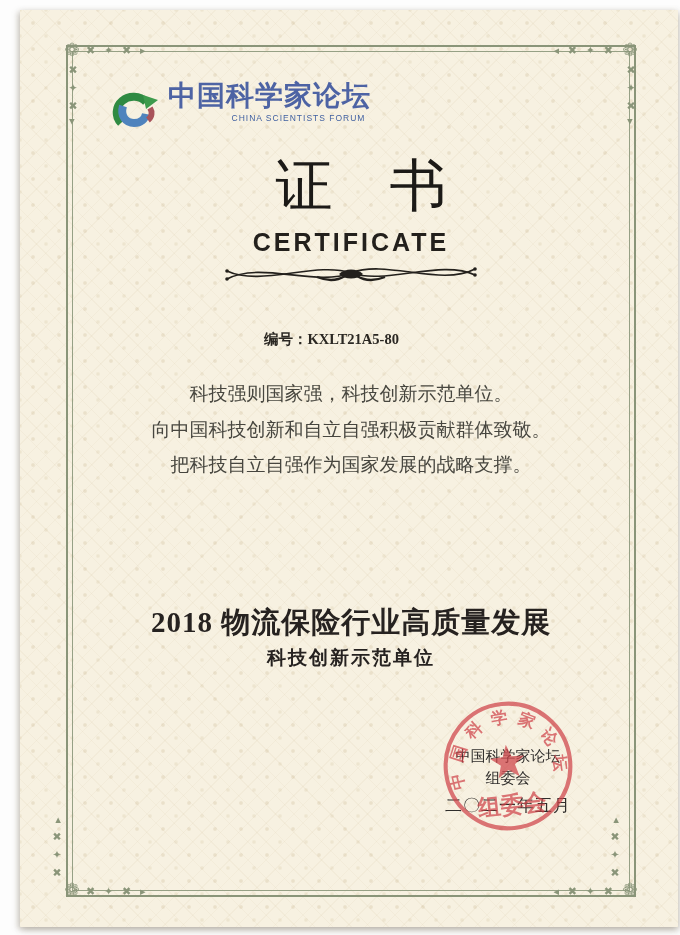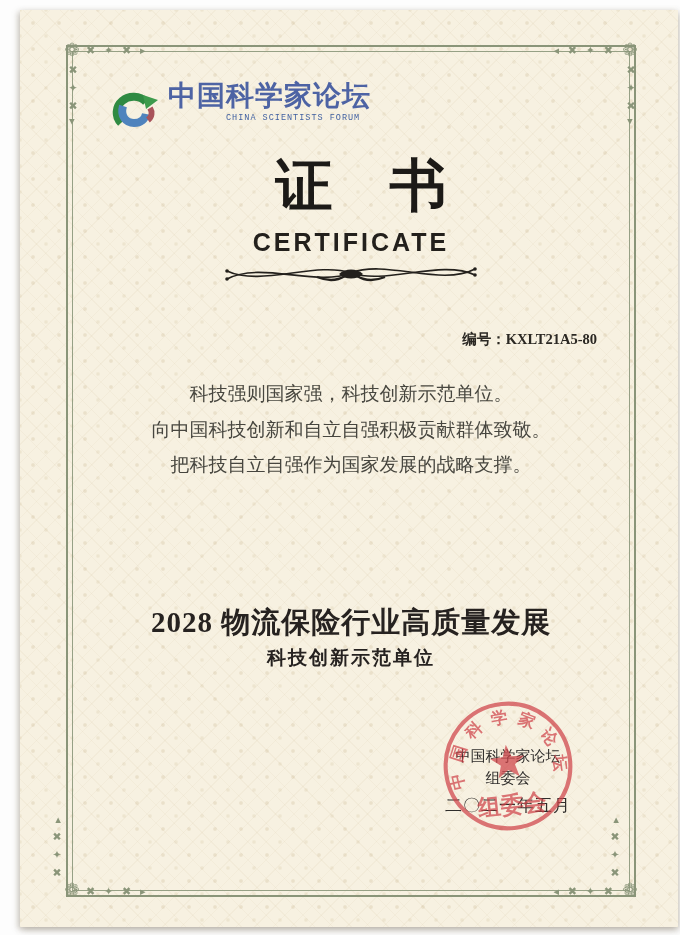--- a/index.html
+++ b/index.html
@@ -34,27 +34,27 @@
   .c-br .trio-h{right:14px;top:-7px;}
   .c-tl .trio-v,.c-tr .trio-v{left:8px;top:14px;transform:rotate(90deg);transform-origin:0 0;}
   .c-bl .trio-v,.c-br .trio-v{left:-8px;bottom:14px;transform:rotate(-90deg);transform-origin:0 100%;}
 
   .block{position:absolute;left:46px;width:570px;text-align:center;}
 
   .logo-row{position:absolute;left:80px;top:70px;display:flex;align-items:flex-start;}
   .logo-icon{margin-top:6px;}
   .logo-text{margin-left:8px;}
   .logo-cn{font-size:28px;font-weight:700;color:#4d63a4;letter-spacing:1px;line-height:32px;}
-  .logo-en{font-size:8.5px;color:#3f5fa0;letter-spacing:1px;margin-left:58px;margin-top:1px;font-family:Liberation Mono, monospace;}
+  .logo-en{font-size:8.5px;color:#3f5fa0;letter-spacing:1px;margin-left:58px;margin-top:1px;font-family:Liberation Sans, sans-serif;text-align:center;}
 
-  .cert-title{top:146px;font-size:57px;line-height:60px;font-weight:700;color:#1c1a17;padding-left:20px;}
+  .cert-title{top:146px;font-size:57px;line-height:60px;font-weight:400;color:#1c1a17;padding-left:20px;}
   .cert-sub{top:219px;font-size:25px;line-height:26px;letter-spacing:3px;color:#23201c;font-family:"Liberation Sans","DejaVu Sans",sans-serif;font-weight:700;}
   .flourish{top:247px;height:38px;}
 
-  .serial{top:320px;text-align:right;padding-right:39px;font-size:14.5px;font-weight:700;color:#2b2823;}
+  .serial{top:320px;padding-right:39px;font-size:14.5px;font-weight:700;color:#2b2823;}
 
   .quote{top:366px;font-size:19px;line-height:35.5px;color:#47463f;}
 
   .recipient{top:540px;font-size:25px;line-height:32px;color:#2a2a28;letter-spacing:1px;}
   .award1{top:595px;font-size:29px;line-height:34px;font-weight:700;color:#262220;letter-spacing:1px;}
   .award2{top:631px;font-size:19px;line-height:34px;font-weight:700;color:#262220;letter-spacing:2px;}
 
   .issuer{position:absolute;left:368px;top:735px;width:240px;text-align:center;color:#2f2d2b;}
   .issuer-org{font-size:15px;line-height:22px;}
   .issuer-committee{font-size:15px;line-height:22px;}
@@ -125,21 +125,21 @@
     <span>编号：</span><span>KXLT21A5-80</span>
   </div>
 
   <div class="block quote">
     <div>科技强则国家强，科技创新示范单位。</div>
     <div>向中国科技创新和自立自强积极贡献群体致敬。</div>
     <div>把科技自立自强作为国家发展的战略支撑。</div>
   </div>
 
 
-  <div class="block award1">2028 物流保险行业高质量发展</div>
+  <div class="block award1">2018 物流保险行业高质量发展</div>
   <div class="block award2">科技创新示范单位</div>
 
   <div class="issuer">
     <div class="issuer-org">中国科学家论坛</div>
     <div class="issuer-committee">组委会</div>
     <div class="issuer-date">二〇二一年五月</div>
   </div>
 
   <svg class="seal" viewBox="0 0 200 200">
     <g fill="#cf4249" stroke="none" opacity="0.82">

